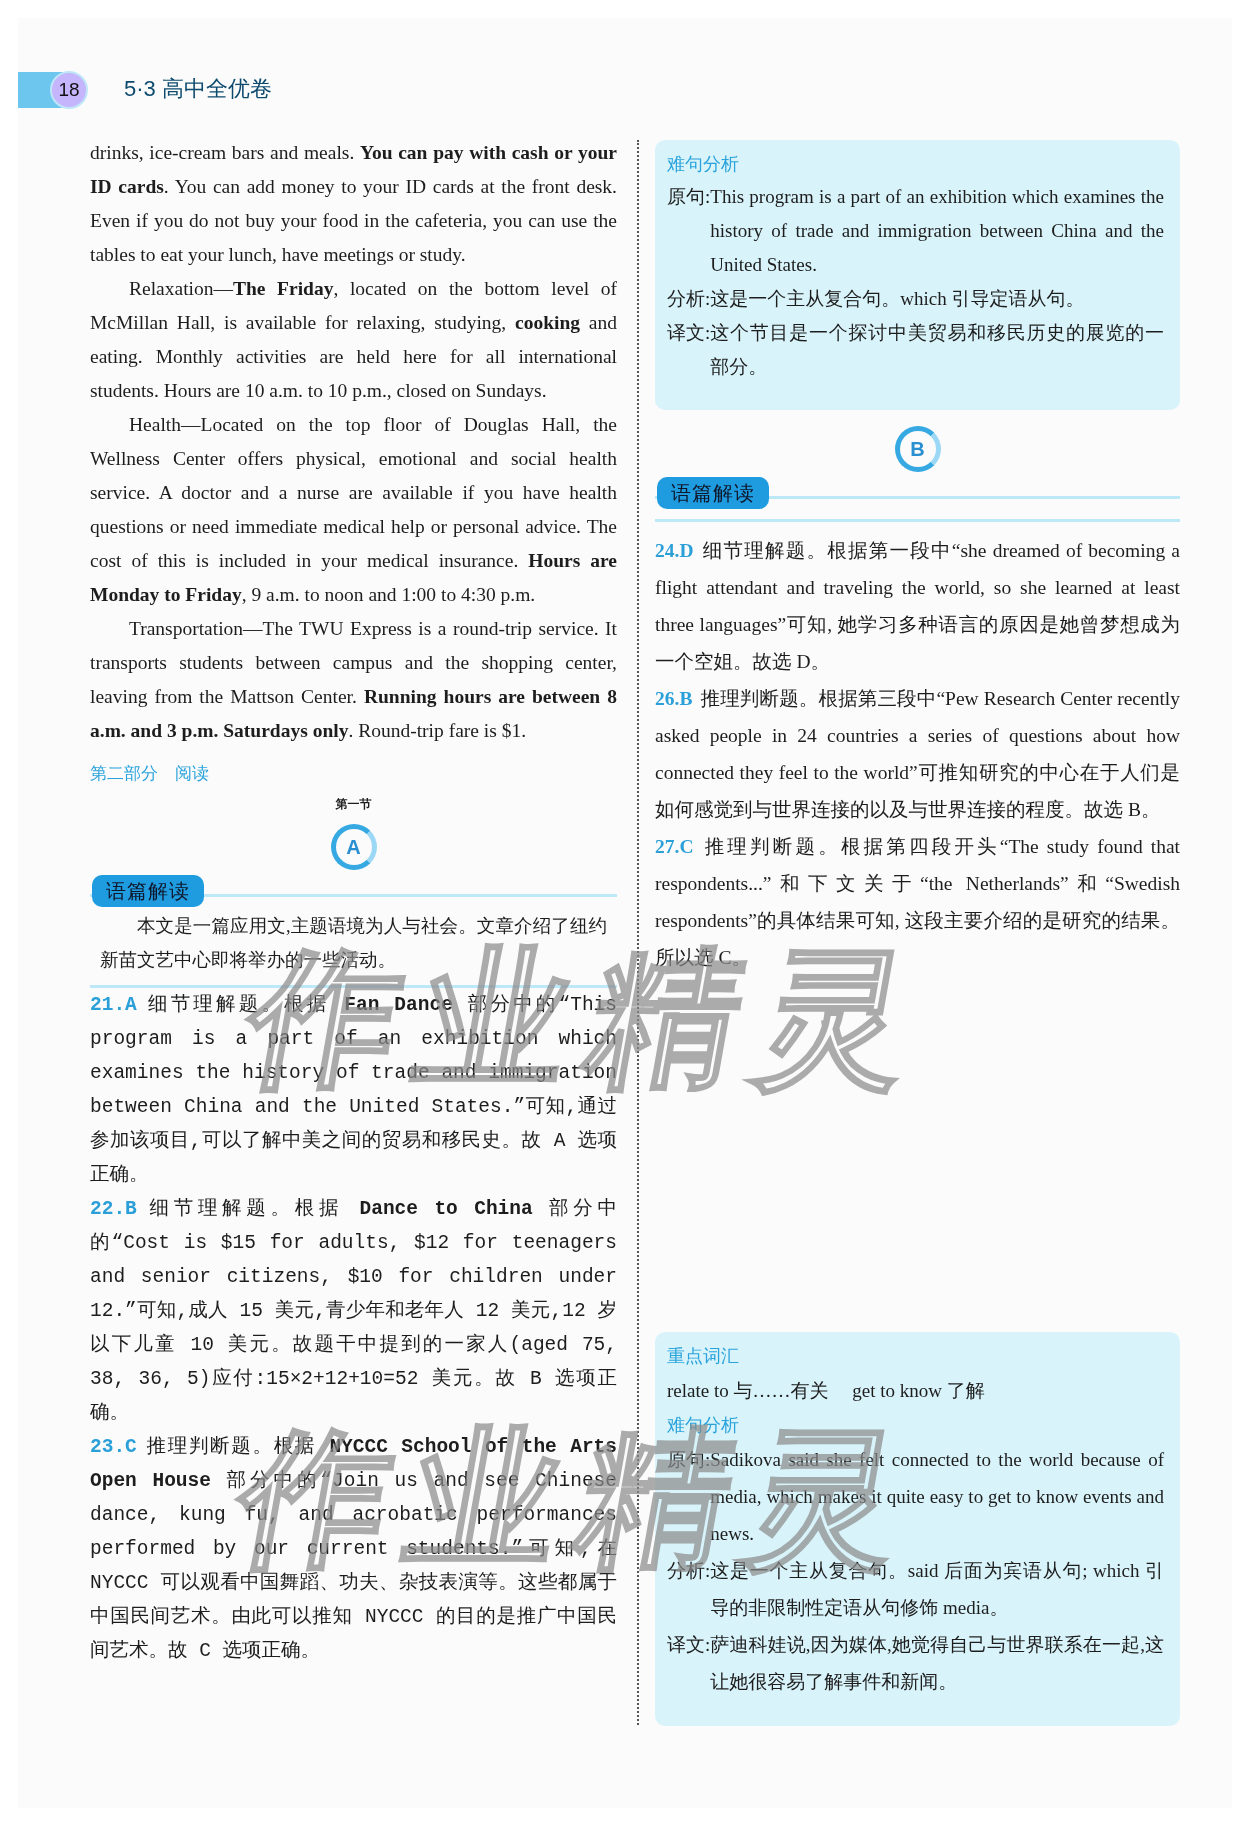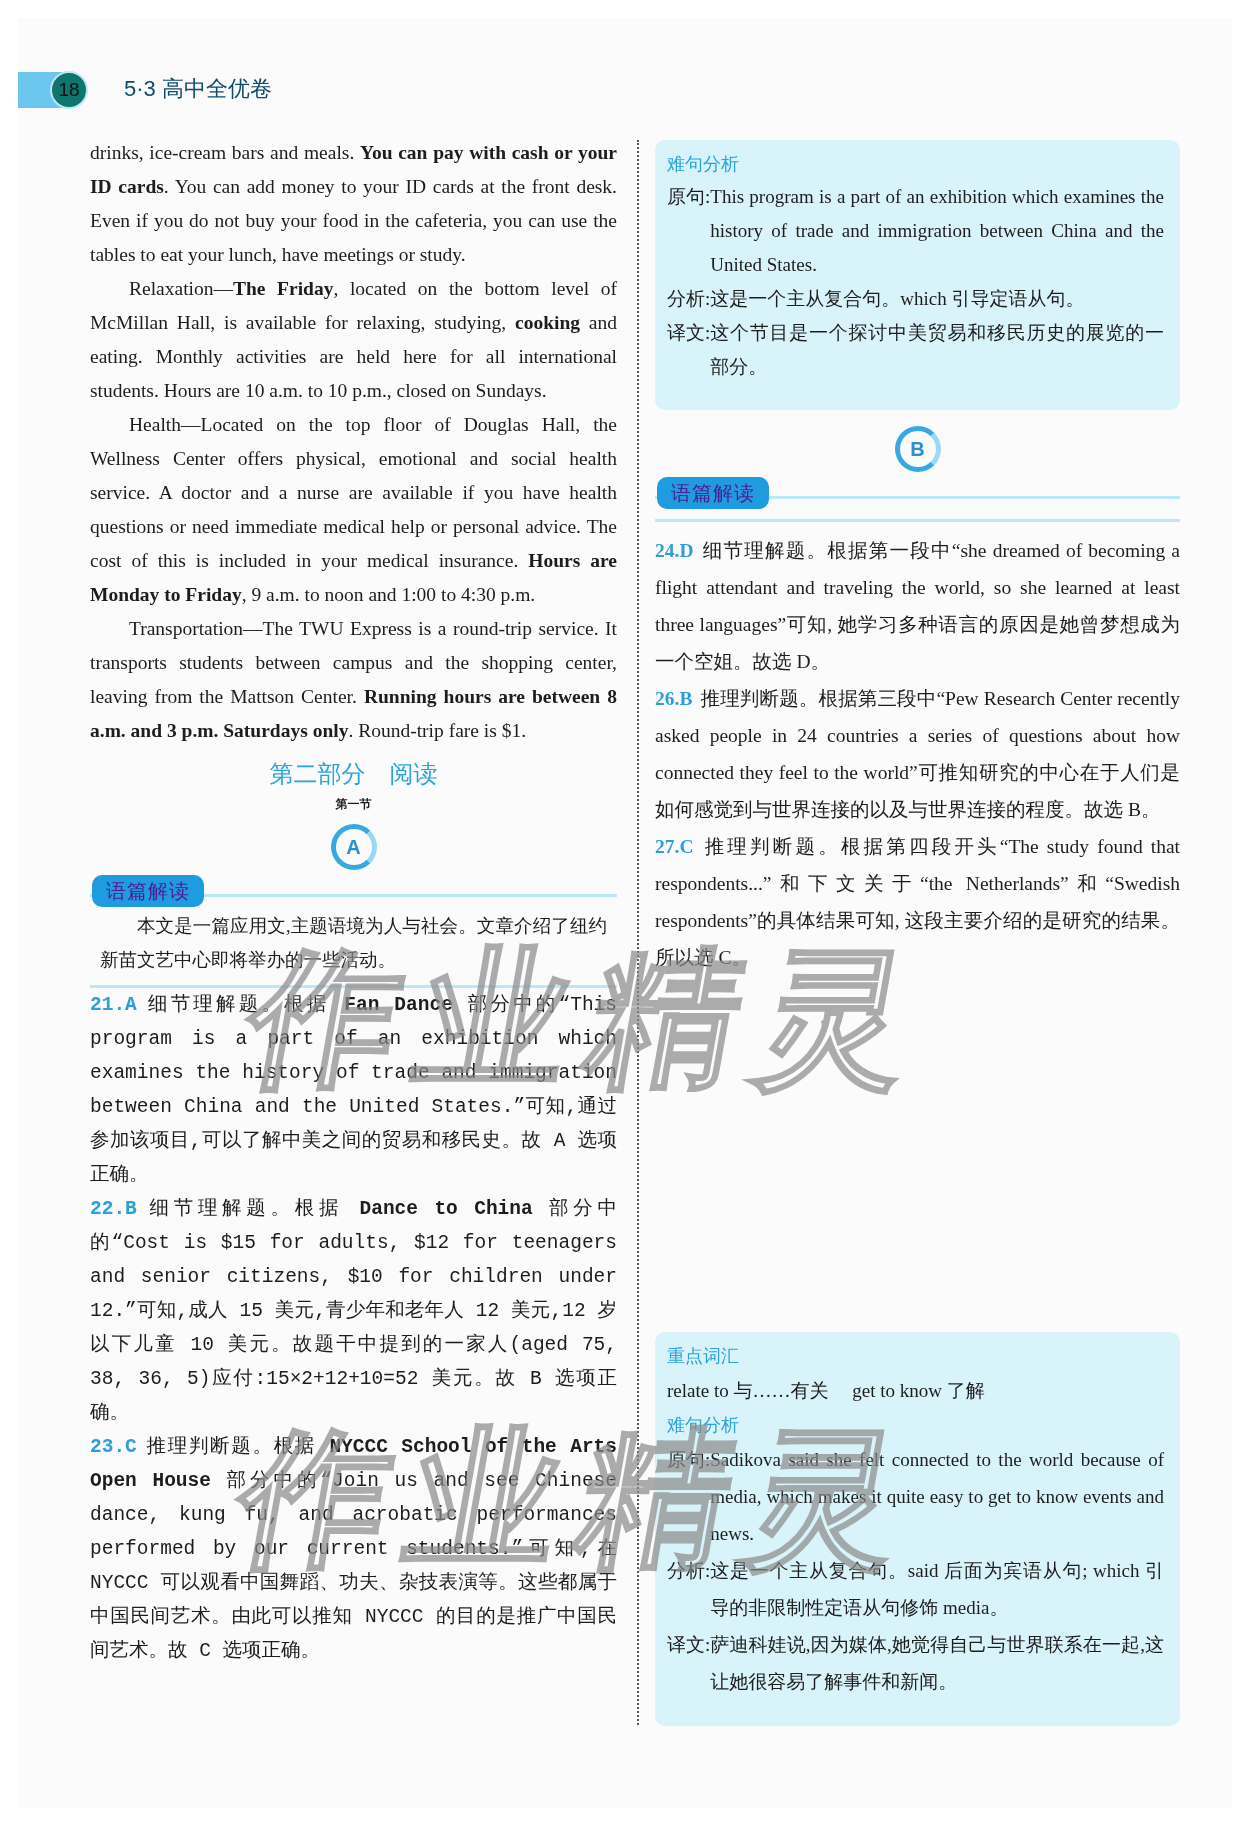--- a/index.html
+++ b/index.html
@@ -4,45 +4,45 @@
 <style>
   html, body { margin: 0; padding: 0; }
   body {
     width: 1250px; height: 1826px; background: #ffffff; position: relative; overflow: hidden;
     font-family: "Liberation Serif", "DejaVu Serif", serif; color: #1d1d1d;
   }
   .page { position: absolute; left: 18px; top: 18px; width: 1214px; height: 1790px; background: #fbfbfb; }
   .header-band { position: absolute; left: 18px; top: 72px; width: 55px; height: 36px; background: #6cc6ee; }
   .page-num {
     position: absolute; left: 50px; top: 71px; width: 34px; height: 34px; border-radius: 50%;
-    background: #0f766e; border: 2px solid #bfe6f7; font-family: "Liberation Sans", sans-serif;
+    background: #c4b5fd; border: 2px solid #bfe6f7; font-family: "Liberation Sans", sans-serif;
     font-size: 19px; line-height: 34px; text-align: center; color: #111;
   }
   .book-title { position: absolute; left: 100px; top: 74px; font-family: "Liberation Sans", "DejaVu Sans", sans-serif; font-size: 22px; color: #0c4a6e; margin-left: 24px; }
 
   .col { position: absolute; font-size: 19.5px; line-height: 34px; text-align: justify; }
   .col-left { left: 90px; top: 136px; width: 527px; }
   .col-right { left: 655px; width: 525px; }
   .divider { position: absolute; left: 637px; top: 140px; height: 1585px; border-left: 2px dotted #555; }
 
   p { margin: 0; }
   .indent { text-indent: 2em; }
   b { font-weight: bold; }
 
-  .section-title { text-align: center; color: #2aa3dc; font-family: "Liberation Sans", "DejaVu Sans", sans-serif; font-size: 24px; margin-top: 10px; line-height: 32px; }
+  .section-title { color: #2aa3dc; font-family: "Liberation Sans", "DejaVu Sans", sans-serif; font-size: 17px; margin-top: 10px; line-height: 32px; }
   .sub-title { text-align: center; font-weight: bold; font-size: 12px; line-height: 28px; }
   .badge-circle {
     width: 36px; height: 36px; border-radius: 50%; border: 5px solid #37a9e2; border-right-color: #9bd8f5;
     color: #2a8fd0; font-family: "Liberation Sans", sans-serif; font-weight: bold; font-size: 20px;
     line-height: 36px; text-align: center; margin: 6px auto;
   }
 
   .reading-box { position: relative; border-top: 3px solid #bde8f7; border-bottom: 3px solid #bde8f7; padding: 12px 10px 8px 10px; margin-top: 24px; }
   .reading-tag {
-    position: absolute; left: 2px; top: -22px; background: #1f9be0; color: #4c1d95; border-radius: 10px;
+    position: absolute; left: 2px; top: -22px; background: #1f9be0; color: #0f172a; border-radius: 10px;
     padding: 0 14px; font-size: 20px; line-height: 32px; font-family: "DejaVu Serif", serif; letter-spacing: 1px;
   }
   .reading-box p { font-size: 18.5px; line-height: 34px; text-align: justify; }
 
   .ans-num { color: #2b9fd8; font-weight: bold; margin-right: 8px; }
 
   .note-box { position: absolute; left: 655px; width: 525px; background: #d8f3fa; border-radius: 10px; padding: 8px 16px 26px 12px; box-sizing: border-box; font-size: 19px; line-height: 34px; }
   .note-head { color: #2aa3dc; font-size: 18px; font-family: "DejaVu Serif", serif; line-height: 32px; }
   .note-row { display: flex; }
   .note-label { flex: 0 0 auto; white-space: nowrap; }

